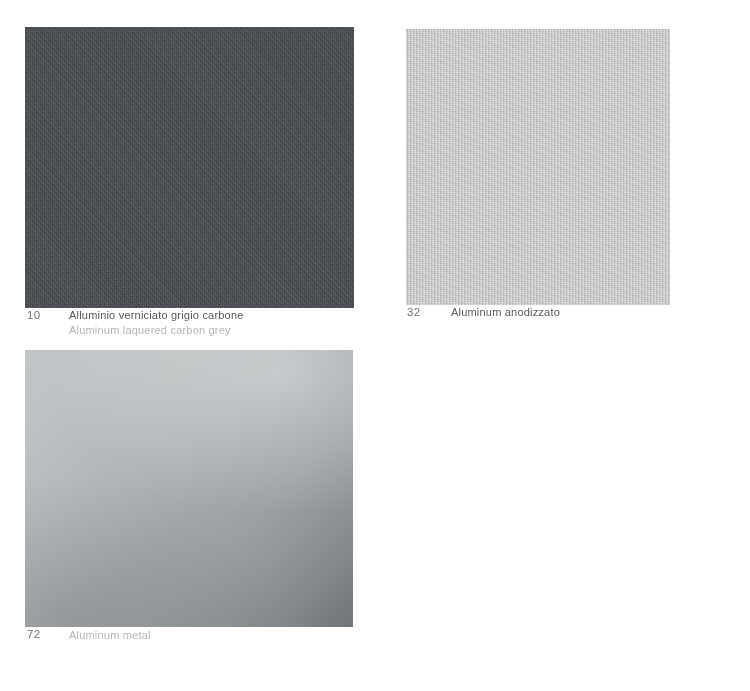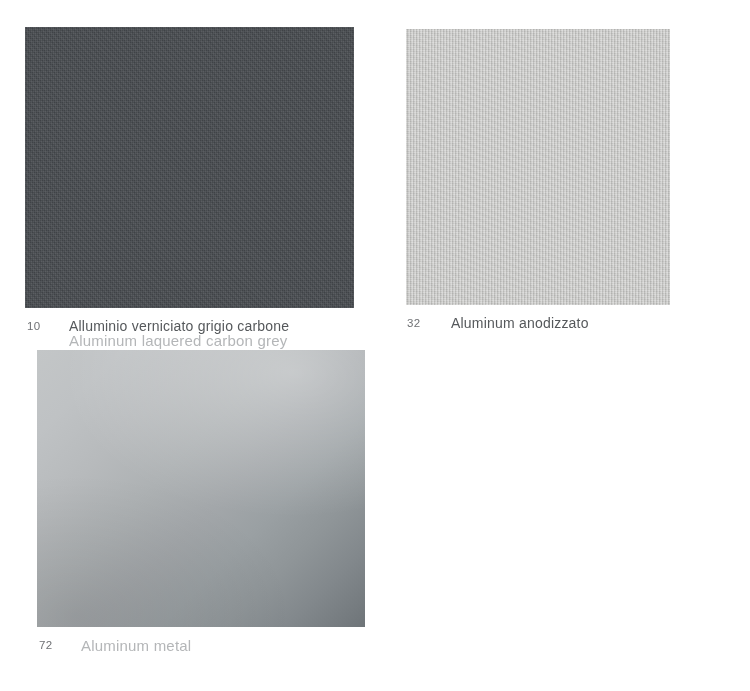--- a/index.html
+++ b/index.html
@@ -24,21 +24,21 @@
     height: 691px;
   }
 
   
   .swatch-entry {
     position: absolute;
   }
 
   #entry-10 { left: 25px; top: 27px;  width: 329px; }
   #entry-32 { left: 406px; top: 29px; width: 264px; }
-  #entry-72 { left: 25px; top: 350px; width: 328px; margin-left: 12px; }
+  #entry-72 { left: 25px; top: 350px; width: 328px; }
 
   .swatch-chip {
     position: relative;
     display: block;
     width: 100%;
     box-sizing: border-box;
   }
 
   #chip-10 { height: 281px; }
   #chip-32 { height: 276px; }
@@ -114,21 +114,20 @@
   }
   .tex-sheen {
     background-image:
       radial-gradient(120% 90% at 78% 8%, rgba(255,255,255,0.35) 0%, rgba(255,255,255,0.0) 58%),
       radial-gradient(110% 85% at 12% 96%, rgba(0,0,0,0.10) 0%, rgba(0,0,0,0.0) 60%);
   }
 
   
   .caption {
     position: relative;
-    padding-top: 11px;
     display: block;
   }
   .caption-row {
     display: flex;
     align-items: flex-start;
   }
   .swatch-code {
     flex: 0 0 auto;
     font-size: 11.5px;
     line-height: 14px;
@@ -138,28 +137,28 @@
   }
   #entry-10 .swatch-code,
   #entry-72 .swatch-code { width: 42px; padding-left: 2px; }
   #entry-32 .swatch-code { width: 44px; padding-left: 1px; }
 
   .caption-text {
     flex: 1 1 auto;
     min-width: 0;
   }
   .name-it {
-    font-size: 14px;
+    font-size: 11px;
     line-height: 14px;
     color: #55585b;
     letter-spacing: 0.2px;
     white-space: nowrap;
   }
   .name-en {
-    font-size: 15px;
+    font-size: 11px;
     line-height: 14px;
     color: #b4b6b8;
     letter-spacing: 0.2px;
     white-space: nowrap;
     margin-top: 1px;
   }
 </style>
 </head>
 <body>
 

